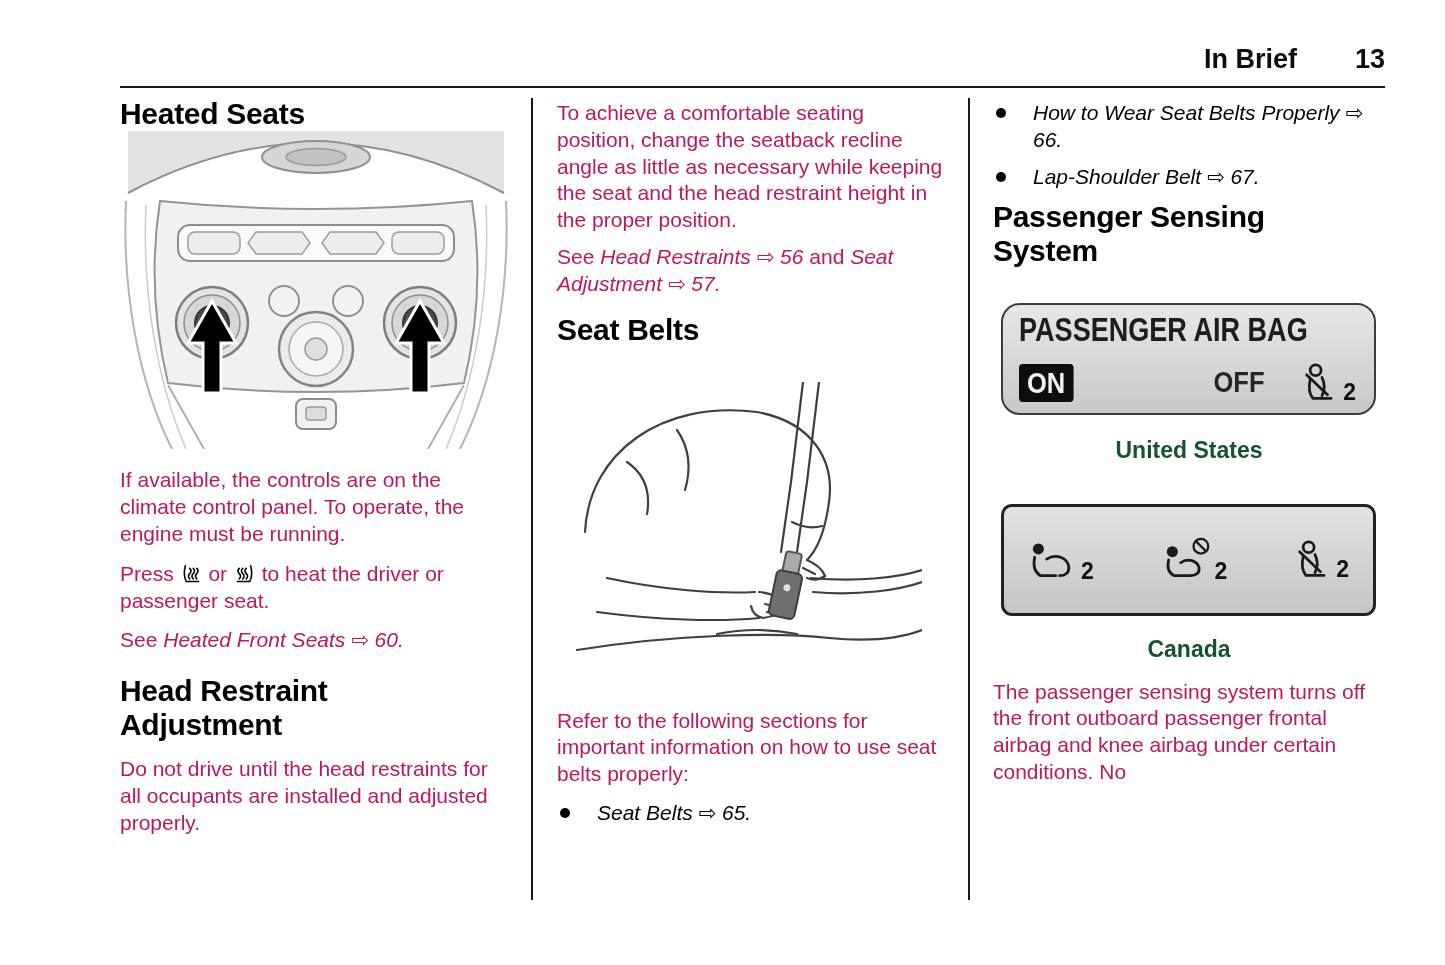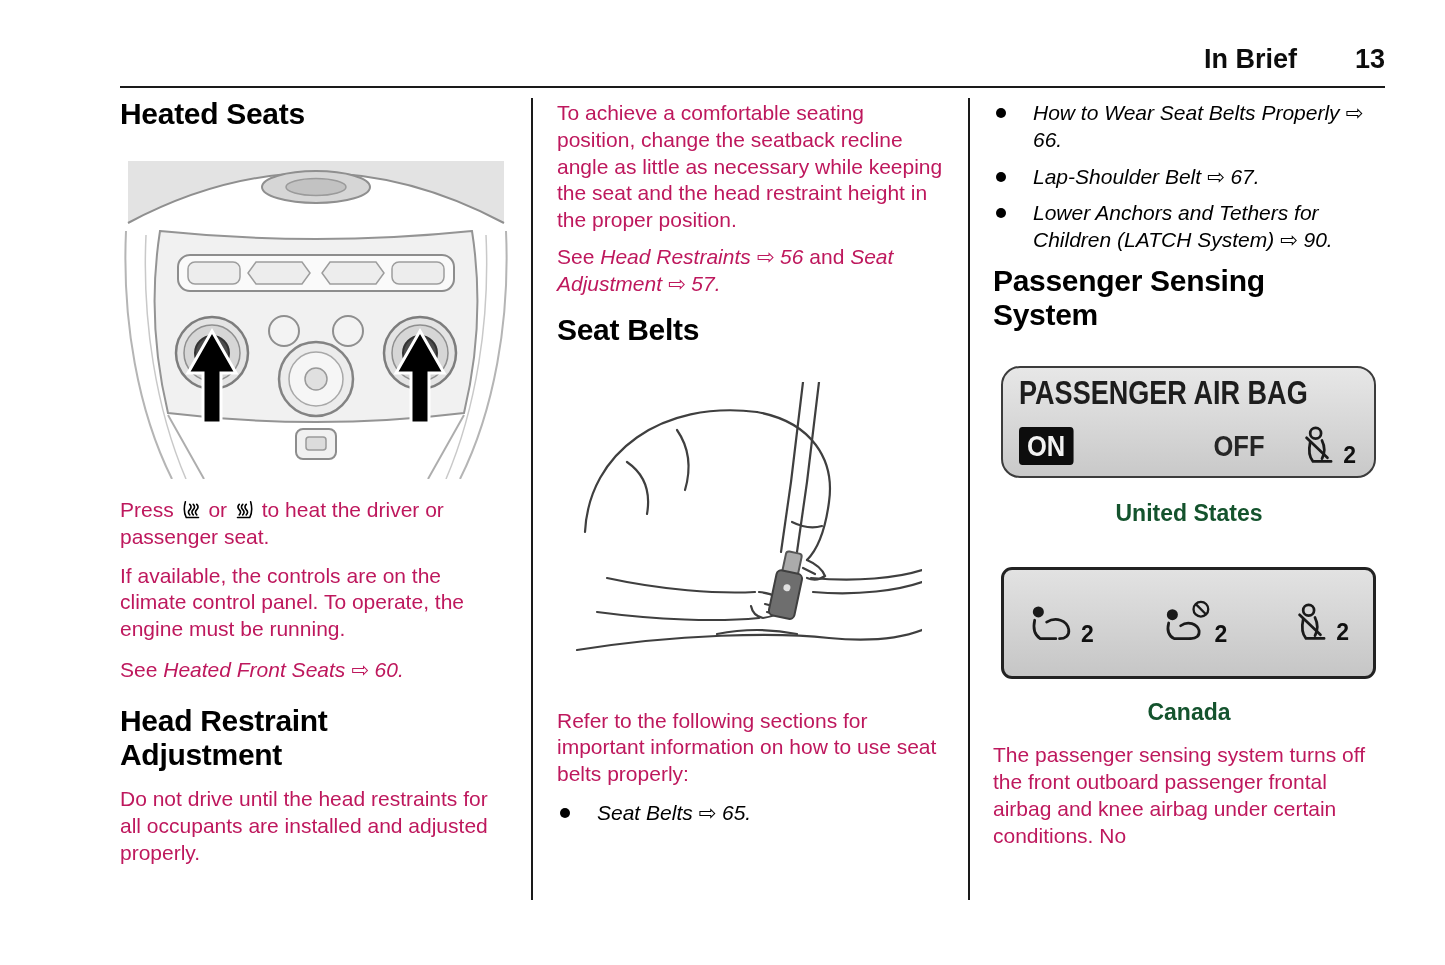--- a/index.html
+++ b/index.html
@@ -47,21 +47,21 @@
   .off-text { margin-left:auto; margin-right:34px; font-size:29px; font-weight:bold;
     color:#262626; transform:scaleX(0.88); }
   .icon-group { display:flex; align-items:flex-end; }
   .badge { font-size:23px; font-weight:bold; color:#111; margin-left:1px; line-height:1; }
   .ca-row { height:100%; display:flex; align-items:center; justify-content:space-between; padding:0 24px; }
   .caption { text-align:center; font-weight:bold; font-size:23px; color:#14532d; }
   .cap-us { margin:22px 0 40px; }
   .cap-ca { margin:20px 0 16px; }
   
   .mb10{margin-bottom:10px}.mb12{margin-bottom:12px}.mb14{margin-bottom:14px}
-  .mb16{margin-bottom:16px}.mb20{margin-bottom:20px}.mb22{margin-bottom:22px}.mb30{margin-bottom:30px}.mb34{margin-bottom:34px}
+  .mb16{margin-bottom:16px}.mb20{margin-bottom:20px}.mb22{margin-bottom:22px}.mb30{}.mb34{margin-bottom:34px}
   .mt14{margin-top:6px}
 </style>
 </head>
 <body>
 
 <div class="page">
 
   <div class="header">
     <span>In Brief</span>
     <span>13</span>
@@ -106,20 +106,22 @@
         <path d="M344,254 L308,318" stroke="#adadad" stroke-width="2" fill="none"></path>
         <rect x="176" y="268" width="40" height="30" rx="7" fill="#f1f1f1" stroke="#8d8d8d" stroke-width="2"></rect>
         <rect x="186" y="276" width="20" height="13" rx="3" fill="#dcdcdc" stroke="#9a9a9a" stroke-width="1.5"></rect>
         <g fill="#000" stroke="#fff" stroke-width="3">
           <path d="M92,170 L116,212 L101,212 L101,262 L83,262 L83,212 L68,212 Z"></path>
           <path d="M300,170 L324,212 L309,212 L309,262 L291,262 L291,212 L276,212 Z"></path>
         </g>
       </svg>
     </div>
 
+    <p class="body mb14">If available, the controls are on the climate control panel. To operate, the engine must be running.</p>
+
     <p class="body mb12">
       <span>Press</span>
       <svg class="inline-icon" viewBox="0 0 24 24">
         <g fill="none" stroke="#000" stroke-width="1.8" stroke-linecap="round">
           <path d="M5,2 C3,9 3,14 6,20 L20,20"></path>
           <path d="M10,5 c2,2 2,4 0,6 c-2,2 -2,4 0,6"></path>
           <path d="M14,5 c2,2 2,4 0,6 c-2,2 -2,4 0,6"></path>
           <path d="M18,5 c2,2 2,4 0,6 c-2,2 -2,4 0,6"></path>
         </g>
       </svg>
@@ -127,22 +129,20 @@
       <svg class="inline-icon" viewBox="0 0 24 24">
         <g fill="none" stroke="#000" stroke-width="1.8" stroke-linecap="round" transform="translate(24,0) scale(-1,1)">
           <path d="M5,2 C3,9 3,14 6,20 L20,20"></path>
           <path d="M10,5 c2,2 2,4 0,6 c-2,2 -2,4 0,6"></path>
           <path d="M14,5 c2,2 2,4 0,6 c-2,2 -2,4 0,6"></path>
           <path d="M18,5 c2,2 2,4 0,6 c-2,2 -2,4 0,6"></path>
         </g>
       </svg>
       <span>to heat the driver or passenger seat.</span>
     </p>
-
-    <p class="body mb14">If available, the controls are on the climate control panel. To operate, the engine must be running.</p>
 
     <p class="body mb20">
       <span>See</span>
       <span class="it">Heated Front Seats</span>
       <span class="it">⇨ 60.</span>
     </p>
 
     <h2 class="h h-narrow mb14">Head Restraint Adjustment</h2>
     <p class="body">Do not drive until the head restraints for all occupants are installed and adjusted properly.</p>
   </div>
@@ -207,24 +207,20 @@
   <div class="col col3">
     <ul class="bullets">
       <li class="bullet">
         <span class="dot"></span>
         <span class="bullet-text it"><span>How to Wear Seat Belts Properly</span> <span>⇨ 66.</span></span>
       </li>
       <li class="bullet">
         <span class="dot"></span>
         <span class="bullet-text it"><span>Lap-Shoulder Belt</span> <span>⇨ 67.</span></span>
       </li>
-      <li class="bullet">
-        <span class="dot"></span>
-        <span class="bullet-text it"><span>Lower Anchors and Tethers for Children (LATCH System)</span> <span>⇨ 90.</span></span>
-      </li>
     </ul>
 
     <h2 class="h h-narrow2 mt14 mb34">Passenger Sensing System</h2>
 
     <div class="display display-us">
       <div class="pab-title">PASSENGER AIR BAG</div>
       <div class="pab-row">
         <span class="on-box">ON</span>
         <span class="off-text">OFF</span>
         <span class="icon-group">

